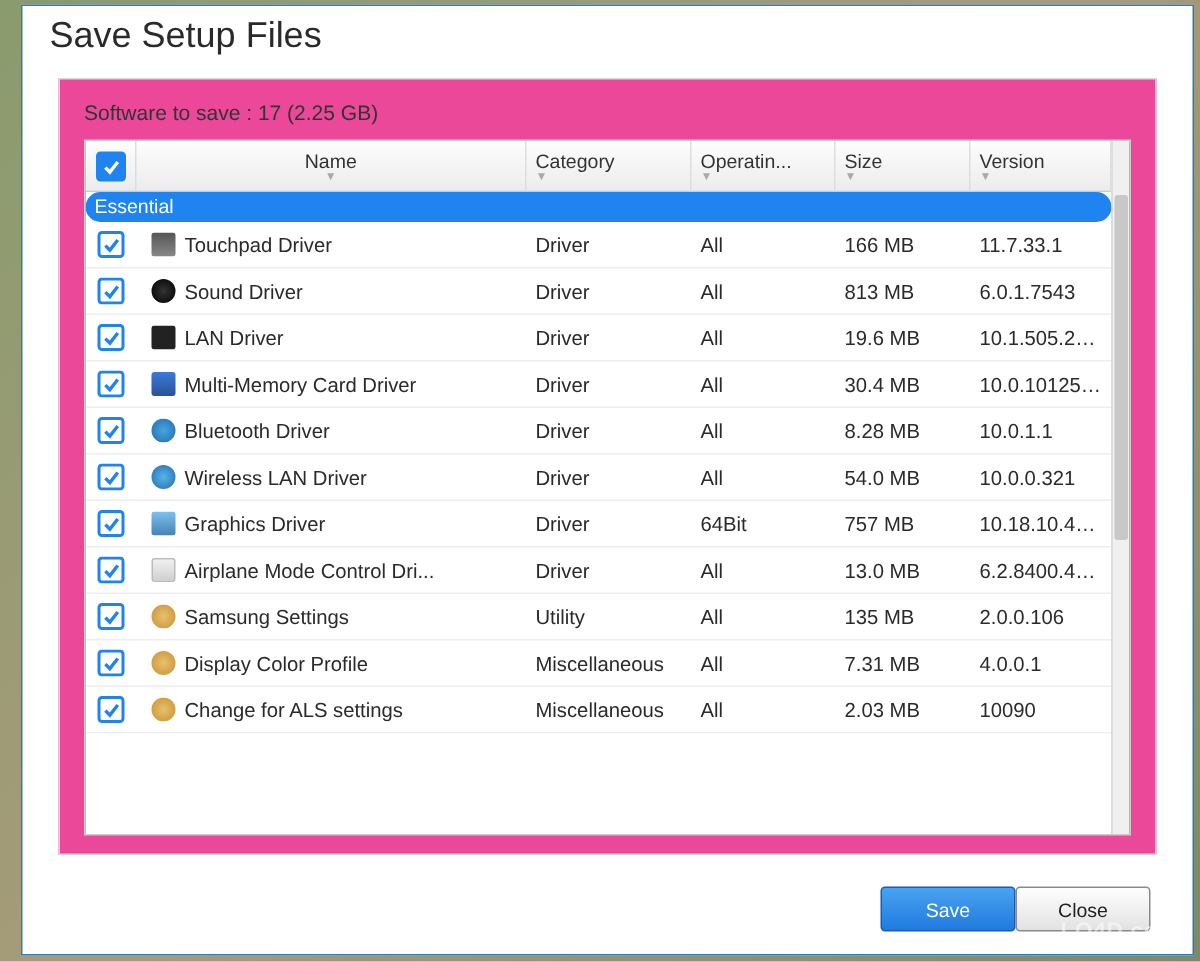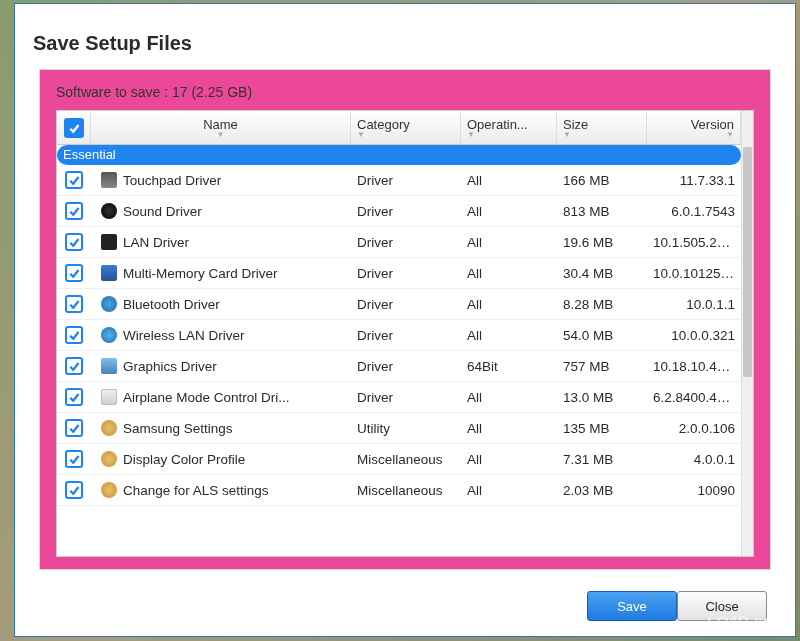--- a/index.html
+++ b/index.html
@@ -18,23 +18,23 @@
     top: 3px;
     left: 14px;
     right: 4px;
     bottom: 4px;
     background: #fff;
     border: 1px solid #2a7abf;
     display: flex;
     flex-direction: column;
   }
   .title-bar {
-    padding: 28px 18px 6px 18px;
-    font-size: 20px;
-    font-weight: 700;
+    padding: 6px 18px 6px 18px;
+    font-size: 24px;
+    font-weight: 400;
     color: #2a2a2a;
   }
   .content {
     flex: 1;
     padding: 8px 24px 6px 24px;
     display: flex;
     flex-direction: column;
     overflow: hidden;
   }
   .panel {
@@ -80,21 +80,21 @@
     flex-direction: column;
     justify-content: center;
     position: relative;
   }
   .th .sort { font-size: 8px; color: #aaa; line-height: 6px; }
   .col-check { width: 34px; flex: none; display:flex;align-items:center;justify-content:center; }
   .col-name  { width: 260px; flex: none; text-align: center; }
   .col-cat   { width: 110px; flex: none; }
   .col-os    { width: 96px;  flex: none; }
   .col-size  { width: 90px;  flex: none; }
-  .col-ver   { flex: 1; text-align: right; }
+  .col-ver   { flex: 1; }
 
   .group-row {
     background: #1f84f0;
     color: #fff;
     font-size: 13px;
     height: 20px;
     line-height: 20px;
     padding-left: 6px;
     border-radius: 10px;
   }

